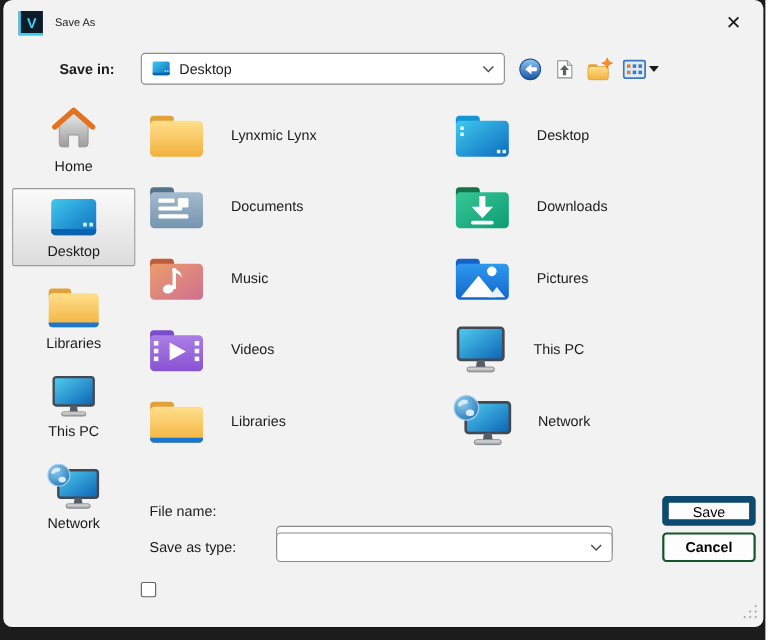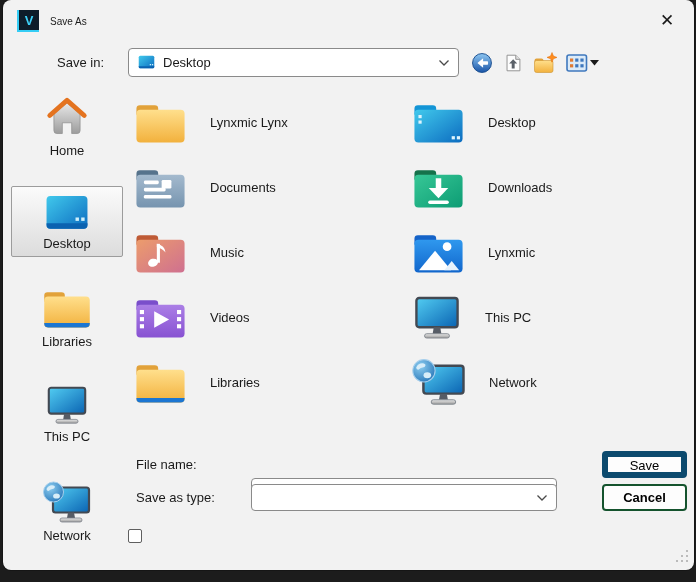--- a/index.html
+++ b/index.html
@@ -10,29 +10,29 @@
   
   .titlebar{position:absolute;left:0;top:0;right:0;height:42px;display:flex;align-items:center;
             padding:0 0 0 14px;box-sizing:border-box;}
   .vlogo{width:22px;height:22px;background:#0e1c2a;border-left:2px solid #35cdf5;border-bottom:2px solid #35cdf5;
          box-sizing:border-box;display:flex;align-items:center;justify-content:center;margin-right:11px;}
   .vlogo span{color:#3ed0f8;font-weight:bold;font-size:13px;line-height:1;}
   .wtitle{font-size:10px;}
   .closebtn{position:absolute;right:10px;top:5px;width:34px;height:30px;border:none;background:transparent;
             font-size:17px;color:#1a1a1a;cursor:pointer;font-family:inherit;}
   
-  .saveinlabel{position:absolute;left:0;top:55px;width:112px;text-align:right;padding-right:11px;box-sizing:border-box;}
+  .saveinlabel{position:absolute;left:0;top:55px;width:112px;text-align:right;padding-right:11px;box-sizing:border-box;font-weight:bold;}
   .combobox{background:#fff;border:1px solid #8a8a8a;border-radius:4px;display:flex;align-items:center;
             box-sizing:border-box;padding:0 8px;cursor:default;}
   .savein{position:absolute;left:125px;top:48px;width:331px;height:29px;gap:7px;}
   .savein .chev{margin-left:auto;}
   .navicons{position:absolute;left:467px;top:50px;height:26px;display:flex;align-items:center;gap:7px;}
   .navbtn{border:none;background:transparent;padding:1px;cursor:pointer;display:flex;align-items:center;gap:2px;}
   
-  .sidebar{position:absolute;left:8px;top:86px;width:112px;display:flex;flex-direction:column;gap:22px;}
+  .sidebar{position:absolute;left:8px;top:86px;width:112px;display:flex;flex-direction:column;gap:7px;}
   .place{display:flex;flex-direction:column;align-items:center;padding:7px 0 5px;border:1px solid transparent;
          border-radius:2px;cursor:pointer;}
   .place.selected{border-color:#9c9c9c;background:linear-gradient(#fbfbfb,#dcdcdc);}
   .place .plabel{margin-top:3px;}
   
   .filelist{position:absolute;left:130px;top:90px;width:556px;height:330px;display:grid;
             grid-template-columns:278px 278px;grid-template-rows:repeat(5,65px);grid-auto-flow:column;}
   .fitem{display:flex;align-items:center;gap:22px;cursor:pointer;}
   
   .flabel{position:absolute;left:133px;text-align:right;}
@@ -285,21 +285,21 @@
         <span>Downloads</span>
       </div>
       <div class="fitem">
         <svg width="55" height="46" viewBox="0 0 48 40">
           <rect x="3" y="4.5" width="19" height="10" rx="3" fill="#1563c8"></rect>
           <rect x="3" y="8.5" width="42" height="28.5" rx="3.5" fill="url(#gBlueF)"></rect>
           <circle cx="31.5" cy="14.5" r="3.8" fill="#fff"></circle>
           <path d="M7 35 L21 18 L35 35 z" fill="#fff"></path>
           <path d="M29 35 l6.5-8 L42 35 z" fill="#e8f2fc"></path>
         </svg>
-        <span>Lynxmic</span>
+        <span>Pictures</span>
       </div>
       <div class="fitem">
         <svg width="52" height="46" viewBox="0 0 48 42">
           <rect x="5" y="2.5" width="38" height="27" rx="2.5" fill="url(#gScreen)" stroke="#434952" stroke-width="2.2"></rect>
           <path d="M21 29.5 h6 l1 6 h-8 z" fill="#565c66"></path>
           <rect x="12.5" y="35.5" width="23" height="4" rx="2" fill="url(#gGrayB)" stroke="#7c828a" stroke-width="0.8"></rect>
         </svg>
         <span>This PC</span>
       </div>
       <div class="fitem">

